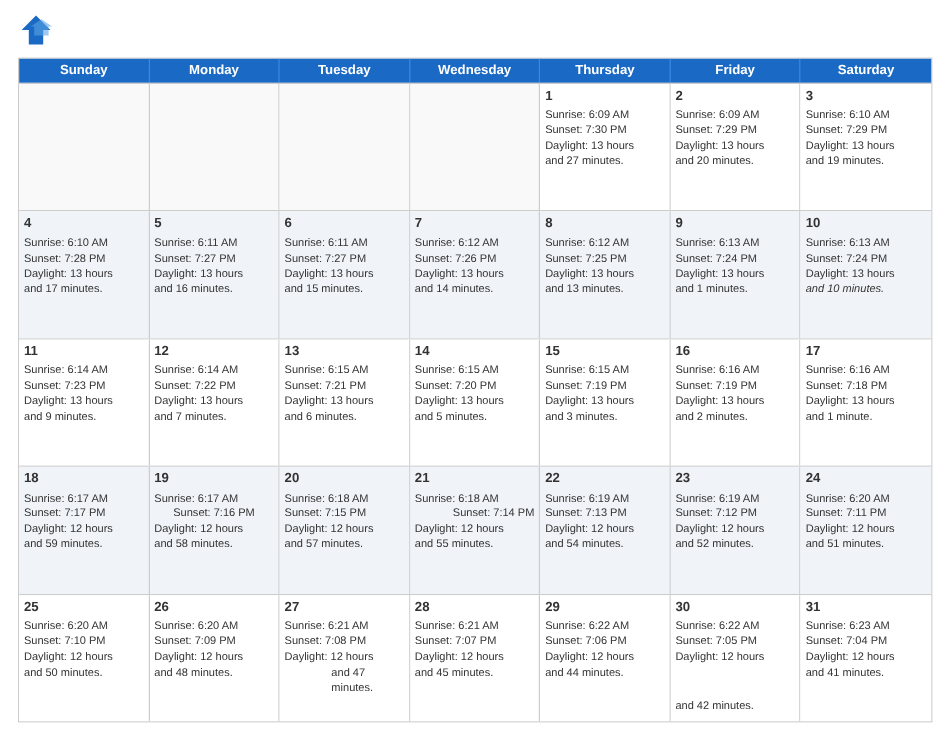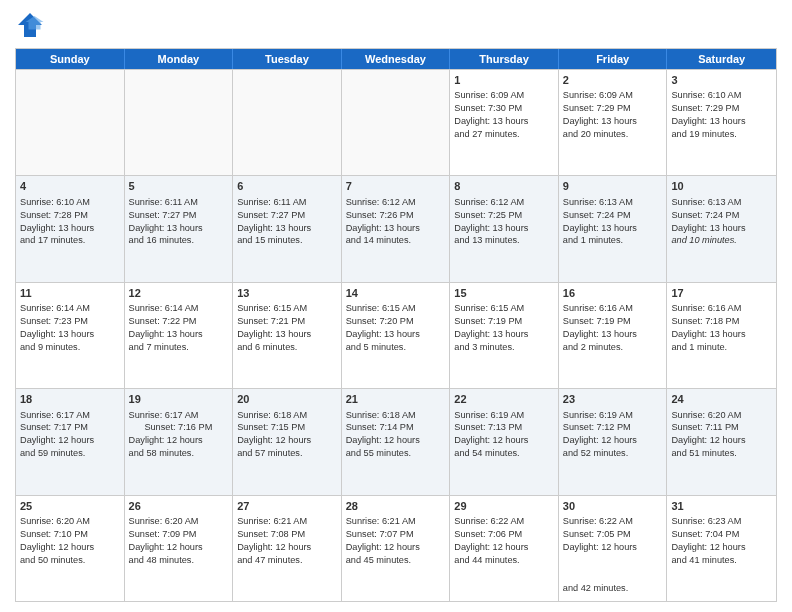--- a/index.html
+++ b/index.html
@@ -289,21 +289,21 @@
           <div class="cal-cell shaded">
             <span class="day-num">20</span>
             <span style="display: block;">Sunrise: 6:18 AM</span>
             <span style="display: block;">Sunset: 7:15 PM</span>
             <span style="display: block;">Daylight: 12 hours</span>
             <span style="display: block;">and 57 minutes.</span>
           </div>
           <div class="cal-cell shaded">
             <span class="day-num">21</span>
             <span style="display: block;">Sunrise: 6:18 AM</span>
-            <span style="display: block;">Sunset: 7:14 PM</span>
+            <span style="display: block; text-align: right;">Sunset: 7:14 PM</span>
             <span style="display: block;">Daylight: 12 hours</span>
             <span style="display: block;">and 55 minutes.</span>
           </div>
           <div class="cal-cell shaded">
             <span class="day-num">22</span>
             <span style="display: block;">Sunrise: 6:19 AM</span>
             <span style="display: block;">Sunset: 7:13 PM</span>
             <span style="display: block;">Daylight: 12 hours</span>
             <span style="display: block;">and 54 minutes.</span>
           </div>
@@ -335,21 +335,21 @@
             <span style="display: block;">Sunrise: 6:20 AM</span>
             <span style="display: block;">Sunset: 7:09 PM</span>
             <span style="display: block;">Daylight: 12 hours</span>
             <span style="display: block;">and 48 minutes.</span>
           </div>
           <div class="cal-cell">
             <span class="day-num">27</span>
             <span style="display: block;">Sunrise: 6:21 AM</span>
             <span style="display: block;">Sunset: 7:08 PM</span>
             <span style="display: block;">Daylight: 12 hours</span>
-            <span style="display: block;">and 47 minutes.</span>
+            <span style="display: block; margin-left: 39px;">and 47 minutes.</span>
           </div>
           <div class="cal-cell">
             <span class="day-num">28</span>
             <span style="display: block;">Sunrise: 6:21 AM</span>
             <span style="display: block;">Sunset: 7:07 PM</span>
             <span style="display: block;">Daylight: 12 hours</span>
             <span style="display: block;">and 45 minutes.</span>
           </div>
           <div class="cal-cell">
             <span class="day-num">29</span>

